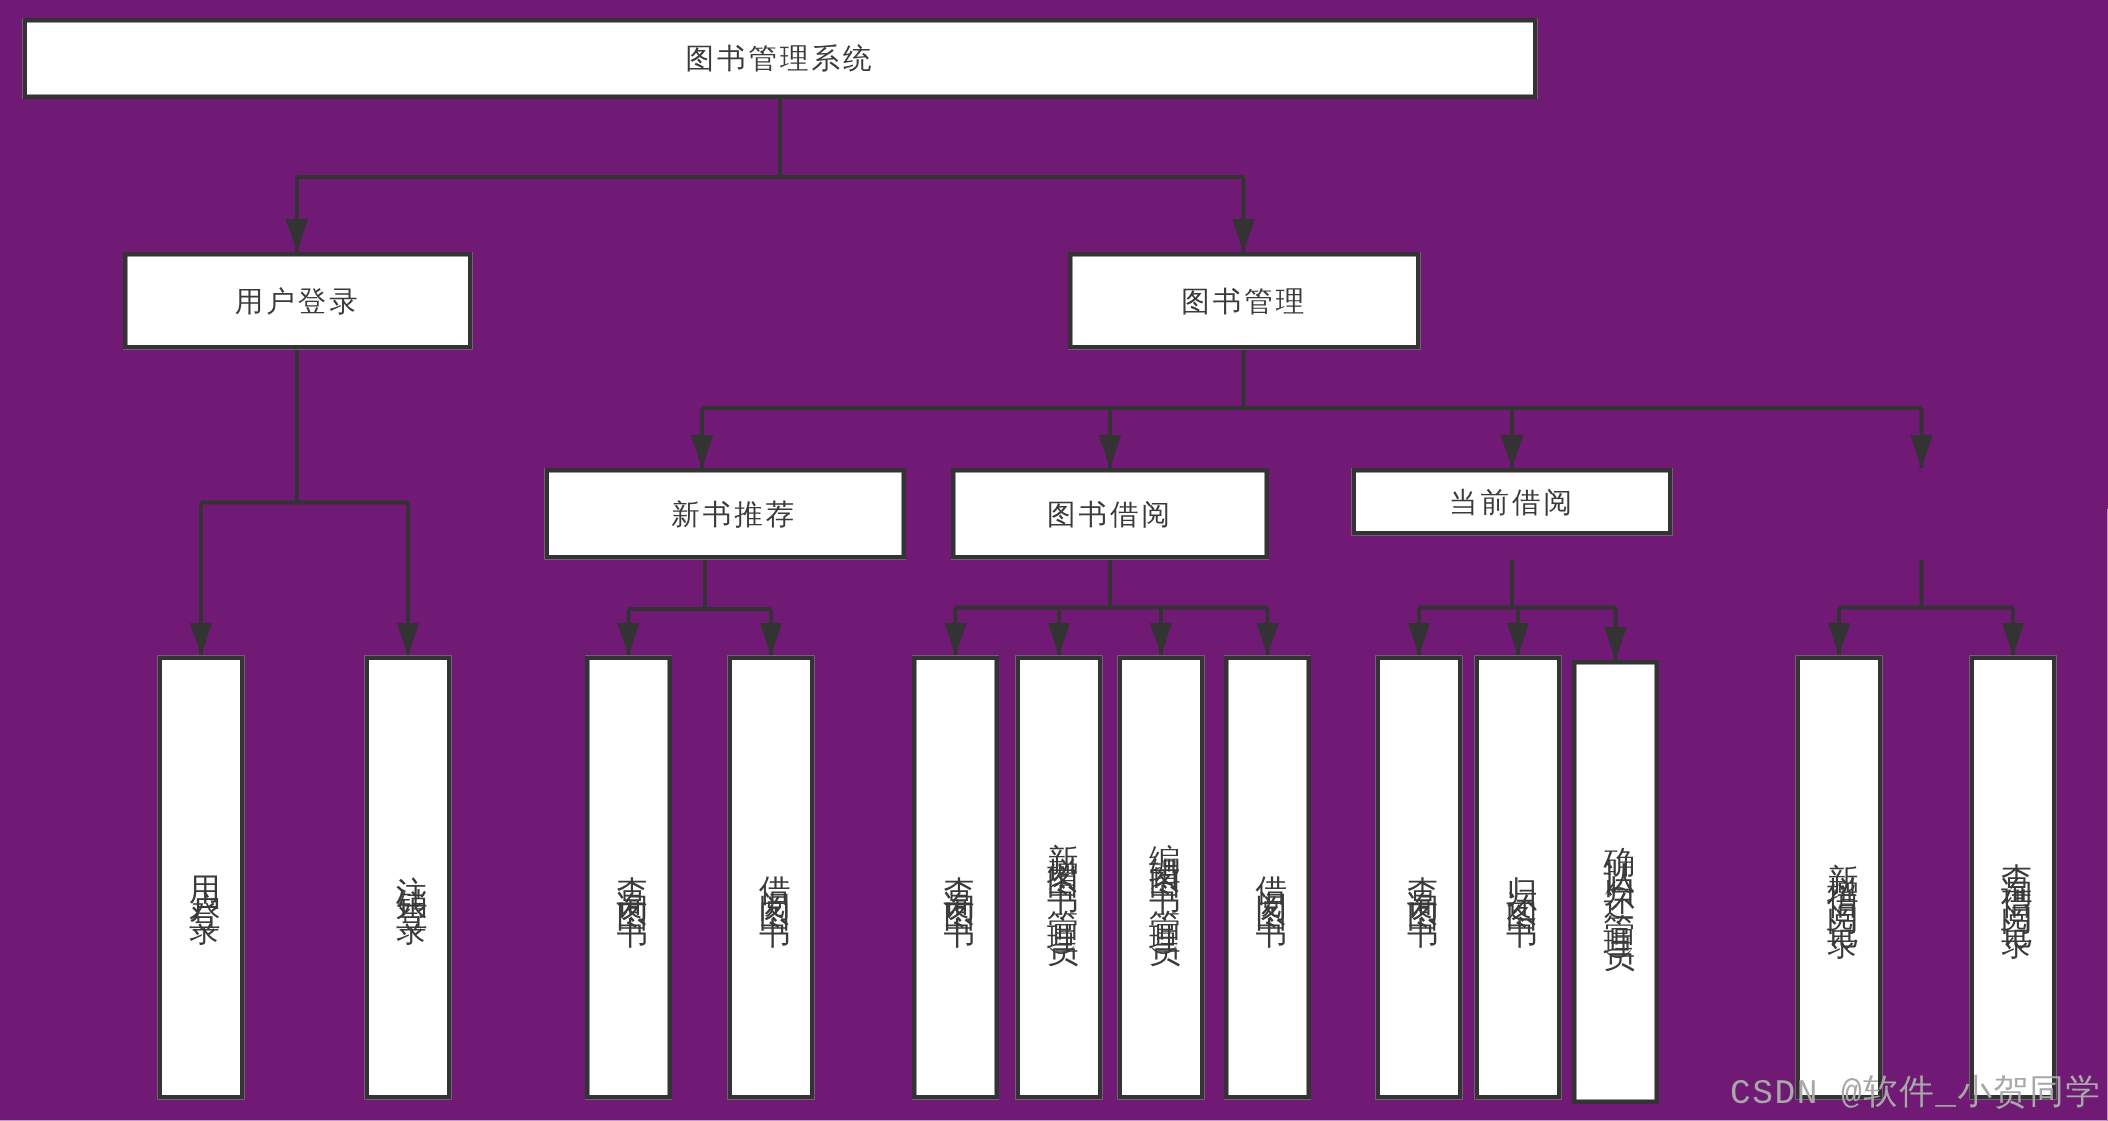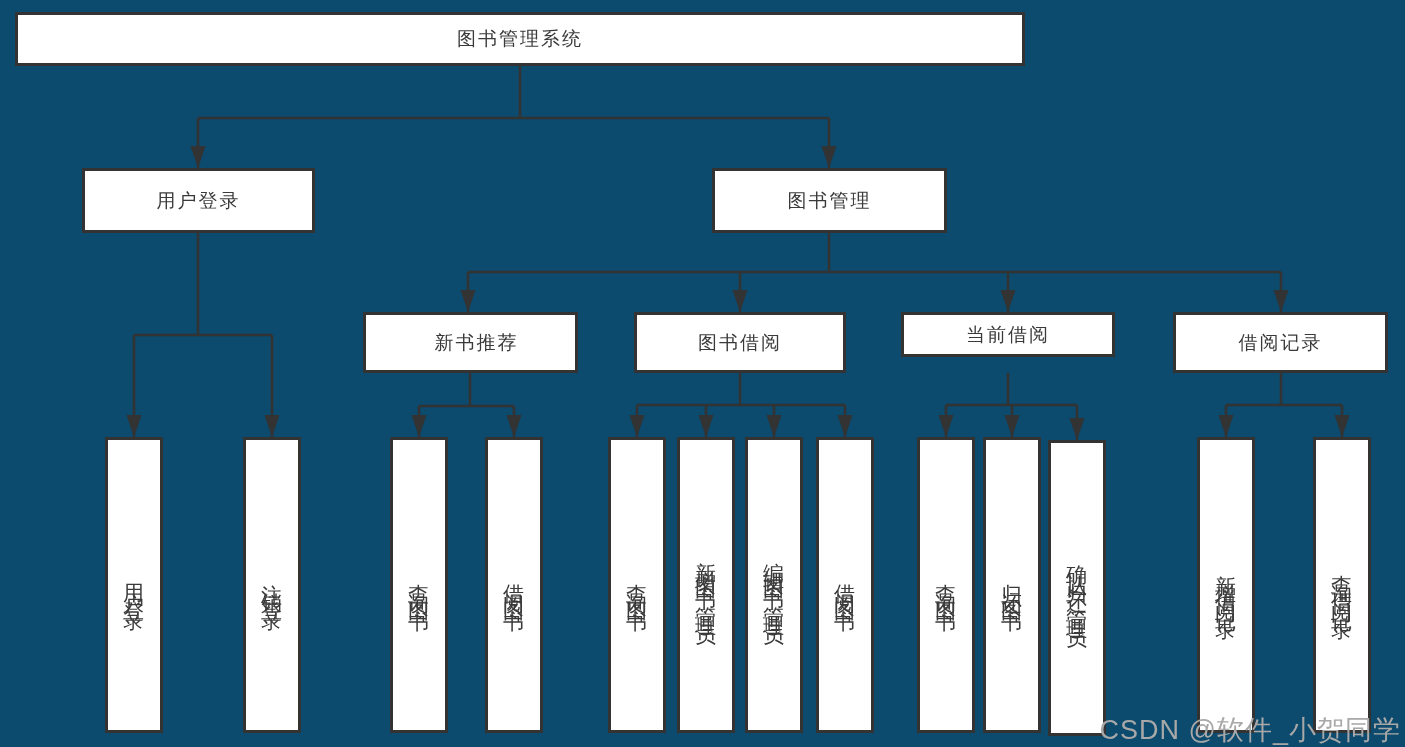--- a/index.html
+++ b/index.html
@@ -1,21 +1,21 @@
 <!DOCTYPE html>
 <html><head>
 <meta charset="utf-8">
 <style>
   html,body { margin:0; padding:0; background:#ffffff; }
   .canvas {
     position: relative;
     width: 1405px;
     height: 747px;
-    background: #0c4a6e;
-    font-family: Liberation Sans, sans-serif;
+    background: #701a75;
+    font-family: Liberation Mono, monospace;
     overflow: hidden;
   }
   svg.connectors {
     position: absolute;
     left: 0; top: 0;
     width: 1405px; height: 747px;
   }
   svg.connectors line {
     stroke: #333333;
     stroke-width: 2.6;
@@ -40,21 +40,21 @@
     text-orientation: mixed;
     font-size: 21px;
     letter-spacing: 9px;
     line-height: 1;
     white-space: nowrap;
   }
   .watermark {
     position: absolute;
     right: 4px;
     top: 712px;
-    font-size: 27px;
+    font-size: 23px;
     color: #a8a8a8;
     letter-spacing: 1px;
     z-index: 10;
     white-space: nowrap;
   }
 </style>
 </head>
 <body>
 
 <div class="canvas">
@@ -106,31 +106,28 @@
     <span class="hlabel">图书管理系统</span>
   </div>
 
   <div class="box" style="left:82px; top:168px; width:233px; height:65px;">
     <span class="hlabel">用户登录</span>
   </div>
   <div class="box" style="left:712px; top:168px; width:235px; height:65px;align-items:center;">
     <span class="hlabel">图书管理</span>
   </div>
 
-  <div class="box" style="left:363px; top:312px; width:215px; height:61px;padding-left:12px;">
+  <div class="box" style="left:363px; top:312px; width:241px; height:61px;padding-left:12px;">
     <span class="hlabel">新书推荐</span>
   </div>
   <div class="box" style="left:634px; top:312px; width:212px; height:61px;">
     <span class="hlabel">图书借阅</span>
   </div>
   <div class="box" style="left:901px; top:312px; width:214px; height:45px;">
     <span class="hlabel">当前借阅</span>
-  </div>
-  <div class="box" style="left:1173px; top:312px; width:215px; height:61px;">
-    <span class="hlabel">借阅记录</span>
   </div>
 
   <div class="box leaf" style="left:105px; top:437px; width:58px; height:296px;">
     <span class="vlabel">用户登录</span>
   </div>
   <div class="box leaf" style="left:243px; top:437px; width:58px; height:296px;">
     <span class="vlabel">注销登录</span>
   </div>
 
   <div class="box leaf" style="left:390px; top:437px; width:58px; height:296px;">

